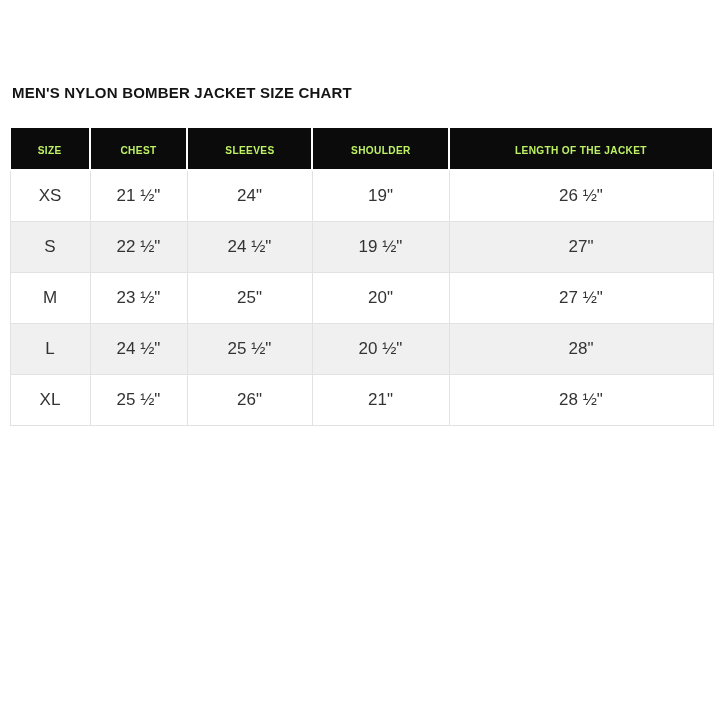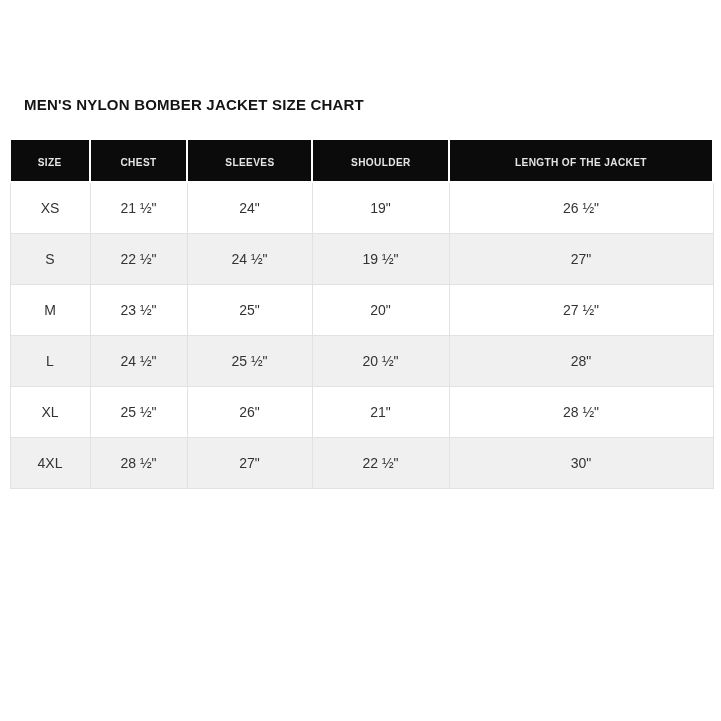--- a/index.html
+++ b/index.html
@@ -11,21 +11,21 @@
     background: #ffffff;
     font-family: "Liberation Sans", sans-serif;
     overflow: hidden;
   }
   .page {
     width: 721px;
     height: 721px;
     background: #ffffff;
   }
   .page-title {
-    margin: 16px;
+    margin: 4px;
     padding: 80px 12px 0 8px;
     font-size: 15px;
     line-height: 17px;
     font-weight: 700;
     letter-spacing: 0.2px;
     color: #141414;
   }
   table.size-chart {
     border-collapse: collapse;
     table-layout: fixed;
@@ -37,38 +37,38 @@
   col.c-sleeves  { width: 125px; }
   col.c-shoulder { width: 137px; }
   col.c-length   { width: 264px; }
   th {
     background: #0b0b0b;
     border: 2px solid #ffffff;
     height: 43px;
     padding: 0;
     text-align: center;
     vertical-align: middle;
-    color: #e5e5e5;
+    color: #bef264;
   }
   th .hd {
     display: inline-block;
     transform: scaleX(0.88);
     transform-origin: center;
     font-size: 11.5px;
     font-weight: 700;
     letter-spacing: 0.4px;
     white-space: nowrap;
   }
   td {
     border: 1px solid #e2e2e2;
     height: 51px;
     padding: 0;
     text-align: center;
     vertical-align: middle;
-    font-size: 14px;
+    font-size: 17px;
     color: #333333;
     background: #ffffff;
   }
   tbody tr:nth-child(even) td {
     background: #f0f0f0;
   }
 </style>
 </head>
 <body>
 
@@ -121,22 +121,15 @@
           <td>20 ½"</td>
           <td>28"</td>
         </tr>
         <tr>
           <td>XL</td>
           <td>25 ½"</td>
           <td>26"</td>
           <td>21"</td>
           <td>28 ½"</td>
         </tr>
-        <tr>
-          <td>4XL</td>
-          <td>28 ½"</td>
-          <td>27"</td>
-          <td>22 ½"</td>
-          <td>30"</td>
-        </tr>
       </tbody>
   </table>
 </div>
 
 </body></html>

